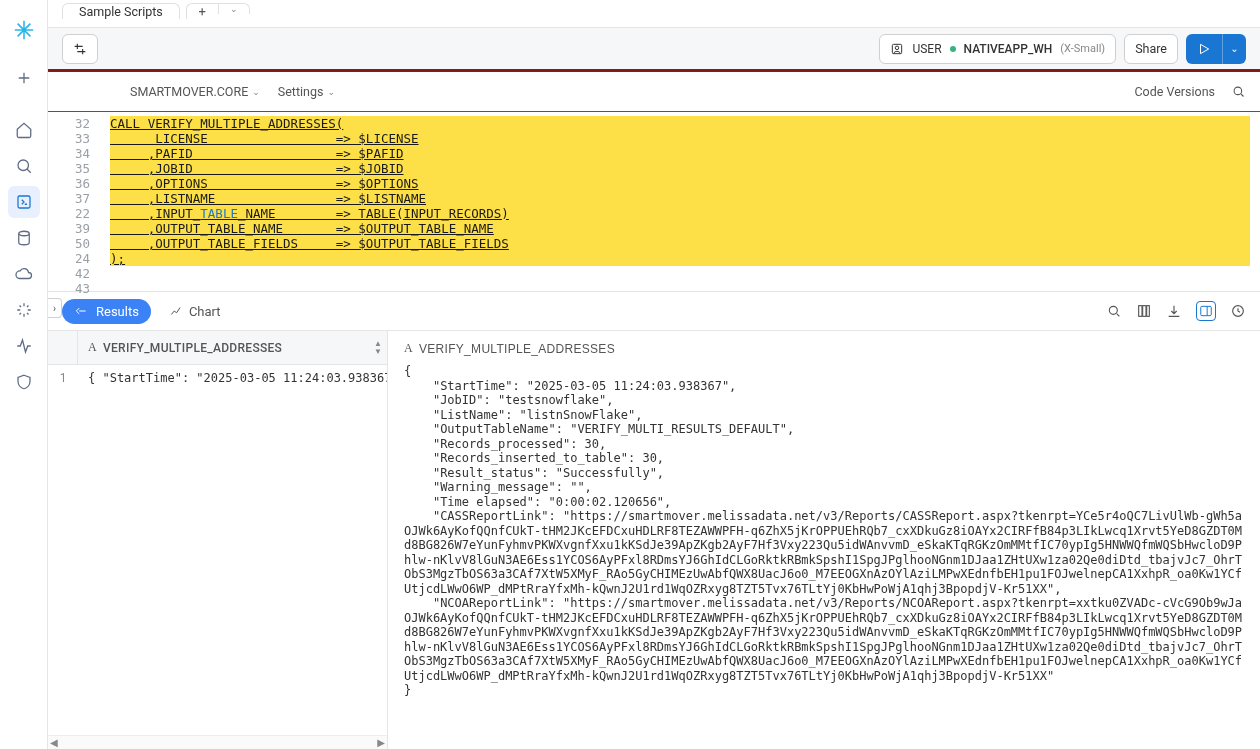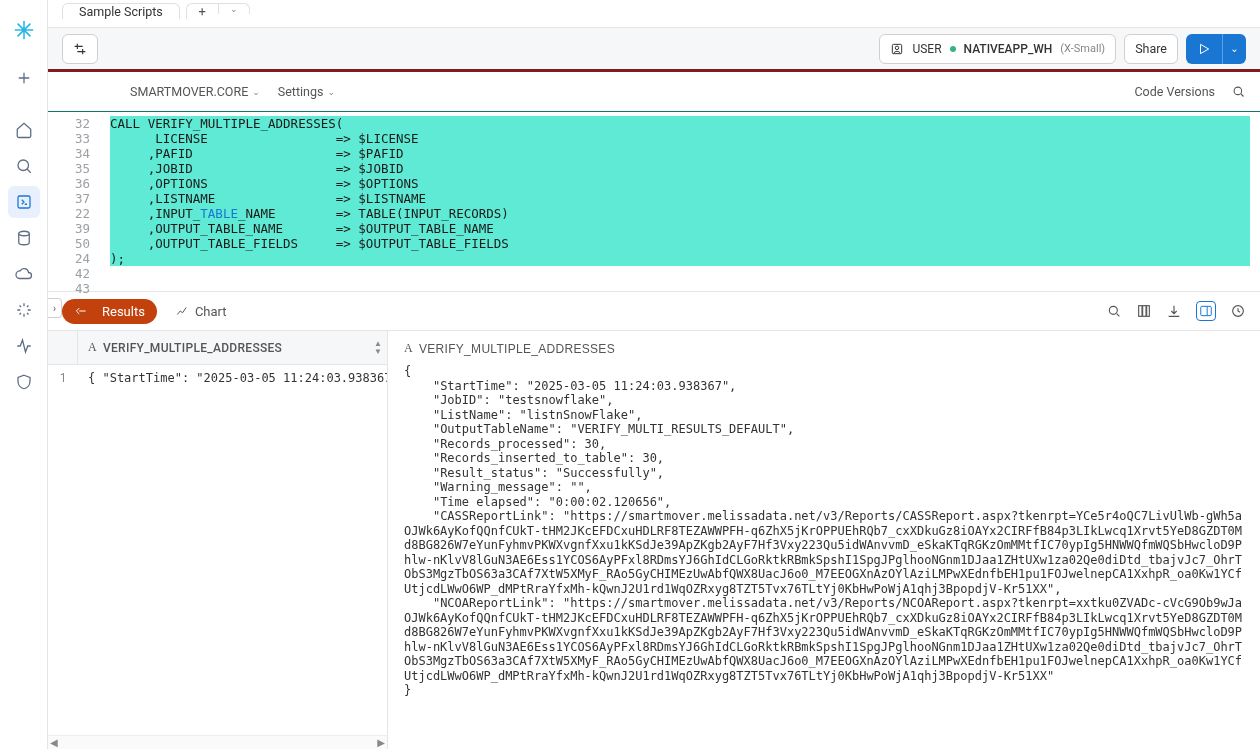--- a/index.html
+++ b/index.html
@@ -157,33 +157,33 @@
   .gutter {
     width:52px;
     background:#fff;
     text-align:right;
     color:#9aa0a6;
     padding:4px 10px 4px 0;
     user-select:none;
   }
   .gutter div { height:15px; }
   .code { flex:1; padding:4px 10px 4px 10px; position:relative; white-space:pre; overflow:hidden;}
-  .code .hl { background:#5eead4; display:block; width:100%;}
+  .code .hl { background:#fde047; display:block; width:100%;text-decoration:underline;}
   .code .fn { color:#1976d2; }
   .results-header {
     height:38px;
     display:flex; align-items:center;
     padding:0 14px;
     gap:6px;
   }
   .pill-active {
-    background:#c2410c; color:#fff;
+    background:#3b82f6; color:#fff;
     border-radius:16px;
     padding:5px 12px;
-    display:flex; align-items:center; gap:14px;
+    display:flex; align-items:center; gap:8px;
     font-size:13px;
     cursor:pointer;
   }
   .pill-inactive {
     color:#555;
     padding:5px 12px;
     display:flex; align-items:center; gap:6px;
     font-size:13px;
     cursor:pointer;
   }

